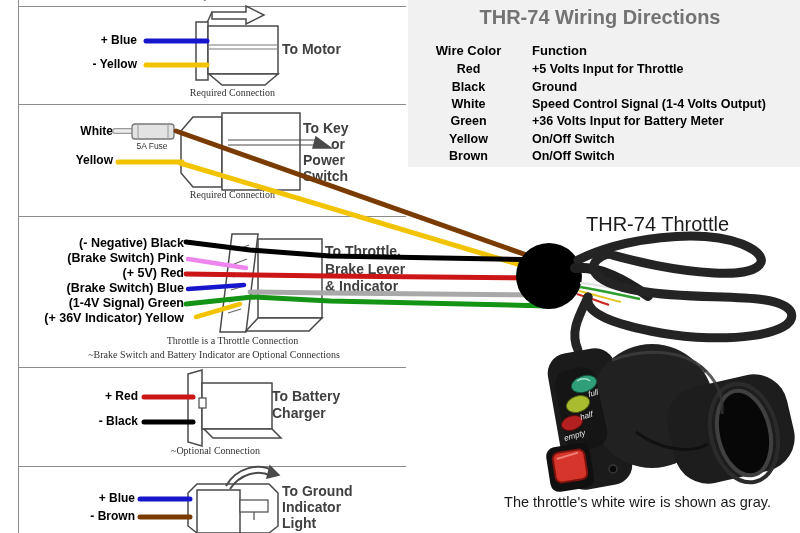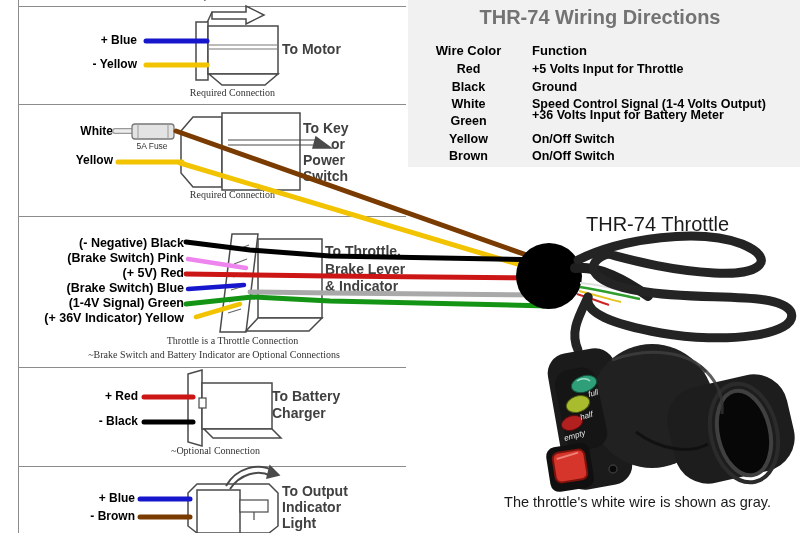--- a/index.html
+++ b/index.html
@@ -65,36 +65,36 @@
   <div class="cap txt" style="left:20px;top:349px;width:388px;">~Brake Switch and Battery Indicator are Optional Connections</div>
 
   <div class="wlabel txt" style="left:41px;top:389px;width:97px;">+ Red</div>
   <div class="wlabel txt" style="left:41px;top:414px;width:97px;">- Black</div>
   <div class="target txt" style="left:272px;top:388px;">To Battery</div>
   <div class="target txt" style="left:272px;top:405px;">Charger</div>
   <div class="cap txt" style="left:103px;top:445px;width:225px;">~Optional Connection</div>
 
   <div class="wlabel txt" style="left:38px;top:491px;width:97px;">+ Blue</div>
   <div class="wlabel txt" style="left:38px;top:509px;width:97px;">- Brown</div>
-  <div class="target txt" style="left:282px;top:483px;">To Output</div>
+  <div class="target txt" style="left:282px;top:483px;">To Ground</div>
   <div class="target txt" style="left:282px;top:499px;">Indicator</div>
   <div class="target txt" style="left:282px;top:515px;">Light</div>
 
   <div class="tbl-title txt" style="left:450px;top:6px;width:300px;">THR-74 Wiring Directions</div>
   <div class="tbl-h right txt" style="left:420px;top:43px;width:97px;">Wire Color</div>
   <div class="tbl-h txt" style="left:532px;top:43px;">Function</div>
 
   <div class="tbl-c right txt" style="left:420px;top:62px;width:97px;">Red</div>
   <div class="tbl-c txt" style="left:532px;top:62px;">+5 Volts Input for Throttle</div>
   <div class="tbl-c right txt" style="left:420px;top:80px;width:97px;">Black</div>
   <div class="tbl-c txt" style="left:532px;top:80px;">Ground</div>
   <div class="tbl-c right txt" style="left:420px;top:97px;width:97px;">White</div>
   <div class="tbl-c txt" style="left:532px;top:97px;">Speed Control Signal (1-4 Volts Output)</div>
   <div class="tbl-c right txt" style="left:420px;top:114px;width:97px;">Green</div>
-  <div class="tbl-c txt" style="left:532px;top:108px;">+36 Volts Input for Battery Meter</div>
+  <div class="tbl-c txt" style="left:532px;top:114px;">+36 Volts Input for Battery Meter</div>
   <div class="tbl-c right txt" style="left:420px;top:132px;width:97px;">Yellow</div>
   <div class="tbl-c txt" style="left:532px;top:132px;">On/Off Switch</div>
   <div class="tbl-c right txt" style="left:420px;top:149px;width:97px;">Brown</div>
   <div class="tbl-c txt" style="left:532px;top:149px;">On/Off Switch</div>
 
   <div class="photo-title txt" style="left:586px;top:213px;">THR-74 Throttle</div>
   <div class="note txt" style="left:450px;top:494px;width:375px;">The throttle's white wire is shown as gray.</div>
 
   <svg id="art" width="800" height="533" viewBox="0 0 800 533">
 

